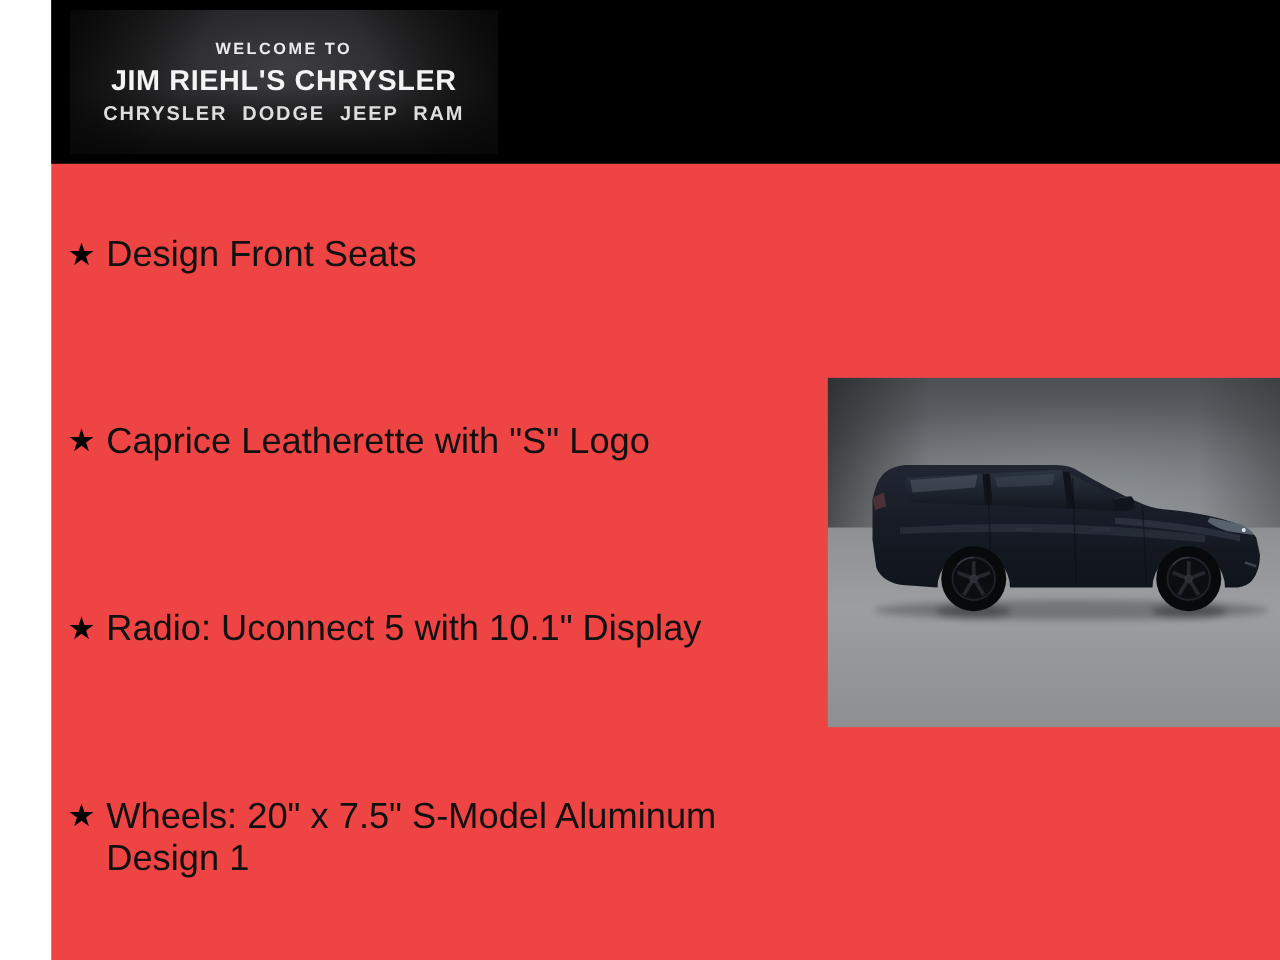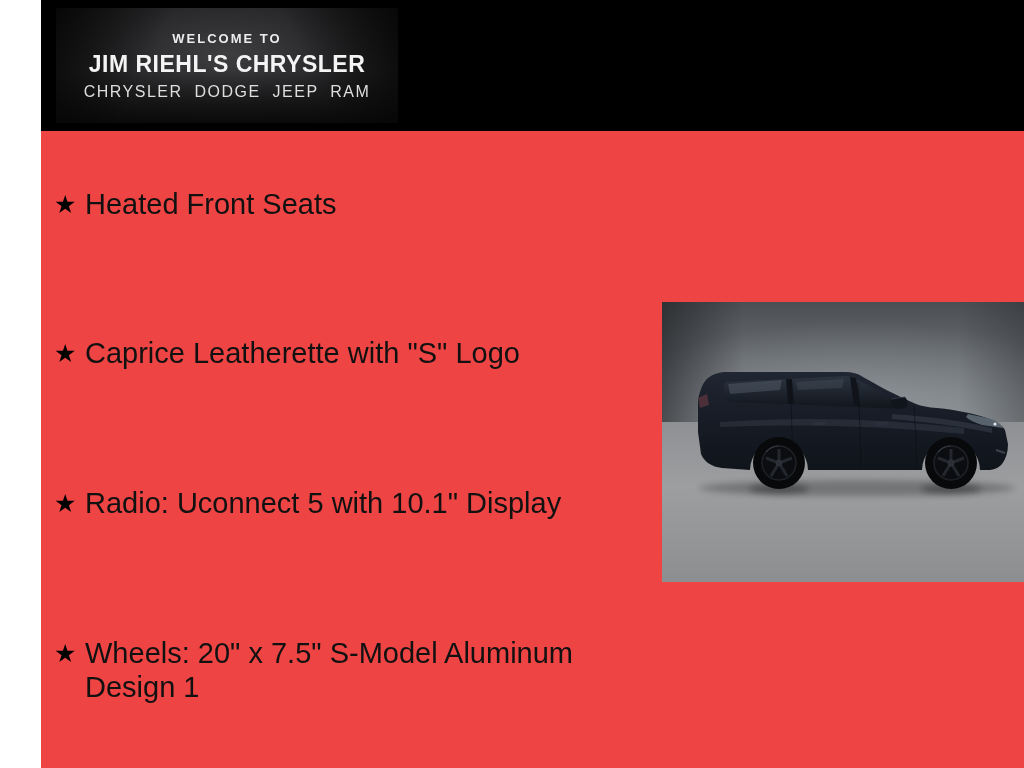--- a/index.html
+++ b/index.html
@@ -50,21 +50,21 @@
   .logo-line2 {
     color: #f4f4f4;
     font-size: 23px;
     font-weight: bold;
     letter-spacing: 0.5px;
     white-space: nowrap;
   }
   .logo-line3 {
     color: #dedede;
     font-size: 16px;
-    font-weight: normal;
+    font-weight: bold;
     letter-spacing: 1.5px;
     word-spacing: 6px;
     white-space: nowrap;
   }
   .page-title {
     position: absolute;
     right: 32px;
     top: 50%;
     transform: translateY(-50%);
     color: #ffffff;
@@ -116,21 +116,21 @@
   <div class="header">
     <div class="logo">
       <div class="logo-line1">WELCOME TO</div>
       <div class="logo-line2">JIM RIEHL'S CHRYSLER</div>
       <div class="logo-line3">CHRYSLER  DODGE  JEEP  RAM</div>
     </div>
   </div>
 
   <div class="highlight-item item-1">
     <span class="star">★</span>
-    <span class="item-text">Heated Front Seats</span>
+    <span class="item-text">Design Front Seats</span>
   </div>
 
   <div class="highlight-item item-2">
     <span class="star">★</span>
     <span class="item-text">Caprice Leatherette with "S" Logo</span>
   </div>
 
   <div class="highlight-item item-3">
     <span class="star">★</span>
     <span class="item-text">Radio: Uconnect 5 with 10.1" Display</span>

